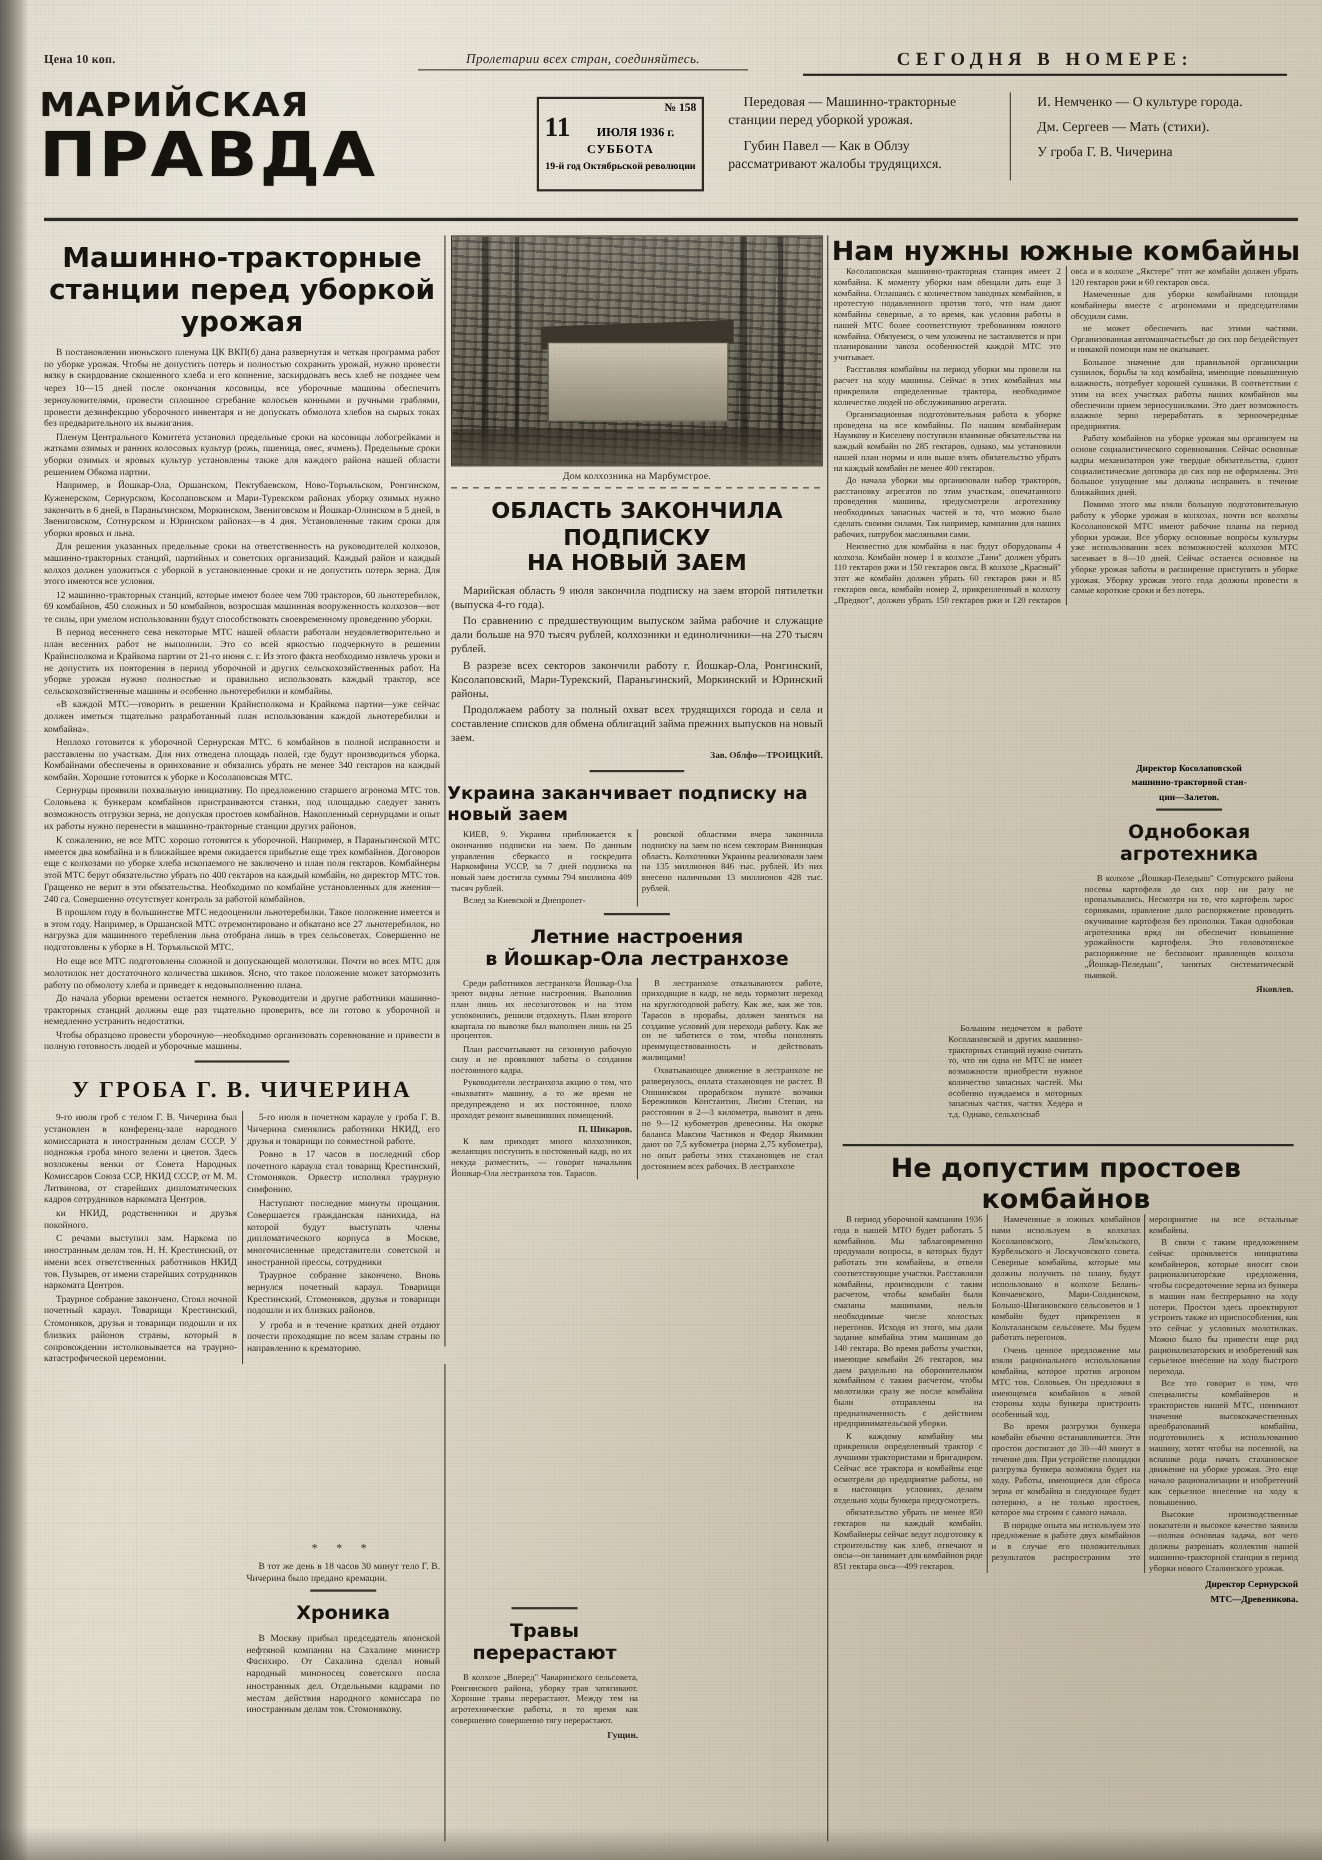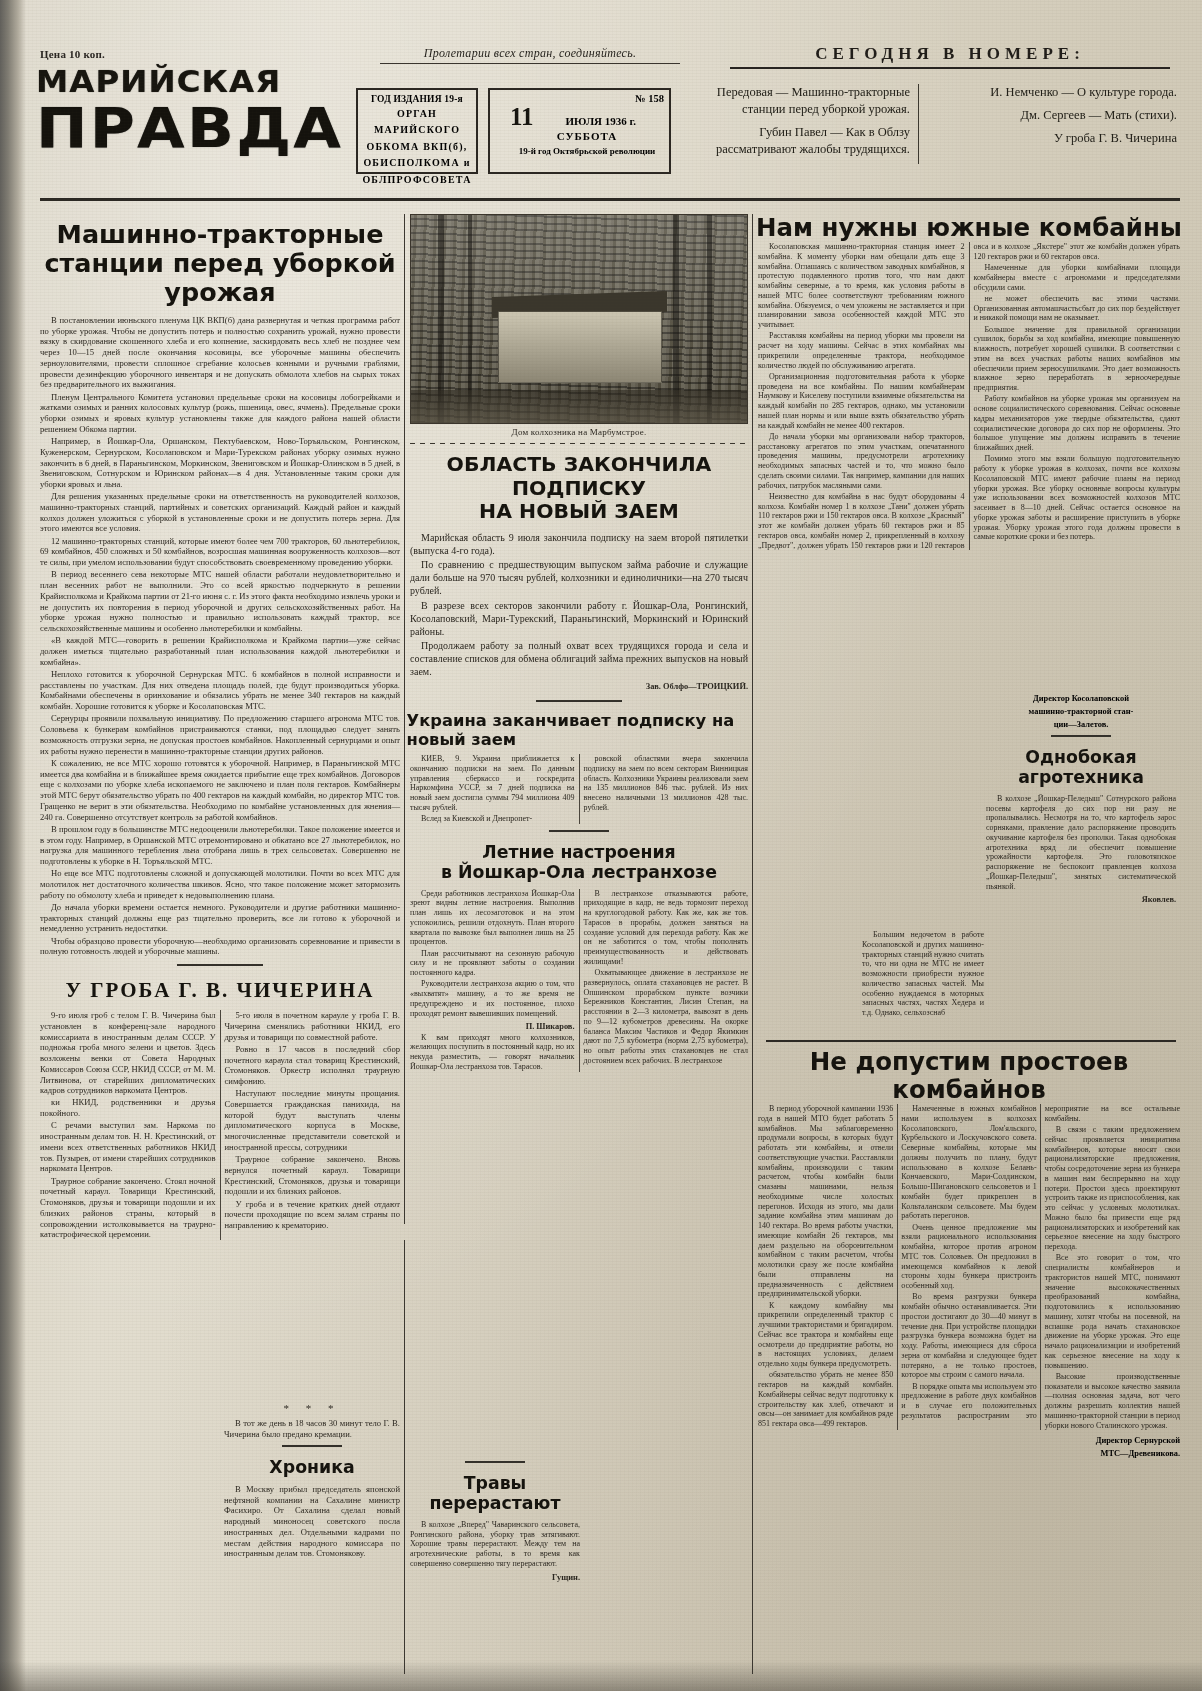--- a/index.html
+++ b/index.html
@@ -45,21 +45,21 @@
     font-style:italic;font-size:12px;color:#27241f;letter-spacing:.3px;
     border-bottom:1px solid #3a352e;padding-bottom:2px;
   }
   .today-title{
     position:absolute;left:690px;top:-4px;width:440px;text-align:center;
     font-weight:bold;font-size:17px;letter-spacing:5px;color:#201d19;
     border-bottom:2px solid #262320;padding-bottom:3px;
   }
 
   
-  .masthead{position:absolute;left:10px;top:64px;width:310px;}
+  .masthead{position:absolute;left:10px;top:78px;width:310px;}
   .mh-line1{
     font-family:"DejaVu Sans", sans-serif;font-weight:bold;
     font-size:30px;letter-spacing:1px;color:#17150f;
     transform:scaleX(1.08);transform-origin:left center;
     text-shadow:0 0 1px rgba(0,0,0,.6);
   }
   .mh-line2{
     font-family:"DejaVu Sans", sans-serif;font-weight:bold;
     font-size:56px;line-height:.96;letter-spacing:2px;color:#14120d;
     transform:scaleX(1.10);transform-origin:left center;margin-top:2px;
@@ -67,36 +67,36 @@
   }
 
   .panel-org{
     position:absolute;left:330px;top:88px;width:122px;height:86px;
     border:2px solid #2b2722;text-align:center;padding-top:4px;box-sizing:border-box;
   }
   .panel-org .yr{font-size:9.5px;font-weight:bold;letter-spacing:.2px;}
   .panel-org .ln{font-size:10px;font-weight:bold;letter-spacing:1.2px;line-height:1.34;margin-top:3px;}
 
   .panel-date{
-    position:absolute;left:462px;top:88px;width:183px;height:86px;
-    border:2px solid #2b2722;box-sizing:border-box;padding:3px 5px 0 20px;
+    position:absolute;left:462px;top:88px;width:152px;height:86px;
+    border:2px solid #2b2722;box-sizing:border-box;padding:3px 5px 0 5px;
   }
   .pd-row{display:flex;align-items:baseline;}
   .pd-day{font-size:25px;font-weight:bold;line-height:1;color:#16140f;}
   .pd-mid{flex:1;text-align:center;font-size:11px;font-weight:bold;padding-left:4px;}
   .pd-no{font-size:10.5px;font-weight:bold;float:right;}
   .pd-sub{text-align:center;font-size:11px;font-weight:bold;letter-spacing:1px;margin-top:1px;}
   .pd-small{text-align:center;font-size:9px;font-weight:bold;line-height:1.3;margin-top:4px;}
 
   
   .contents{position:absolute;left:636px;top:84px;width:520px;display:flex;}
   .cont-col{width:248px;font-size:12.5px;line-height:1.36;color:#222019;}
   .cont-col.left{border-right:1px solid #3c382f;padding-right:8px;}
   .cont-col.right{padding-left:10px;}
-  .cont-item{margin-bottom:6px;text-indent:14px;text-align:right;}
+  .cont-item{margin-bottom:6px;text-indent:14px;}
 
   
   .rule-thick{position:absolute;left:14px;width:1140px;height:3px;background:#2c2924;}
 
   
   .col{position:absolute;top:214px;box-sizing:border-box;}
   .colA{left:14px;width:360px;}
   .colB{left:384px;width:338px;}
   .colC{left:732px;width:422px;}
 
@@ -175,28 +175,20 @@
       <div class="price">Цена 10 коп.</div>
       <div class="slogan">Пролетарии всех стран, соединяйтесь.</div>
       <div class="today-title">СЕГОДНЯ В НОМЕРЕ:</div>
     </div>
 
     <div class="masthead">
       <div class="mh-line1">МАРИЙСКАЯ</div>
       <div class="mh-line2">ПРАВДА</div>
     </div>
 
-    <div class="panel-org">
-      <div class="yr">ГОД ИЗДАНИЯ 19-я</div>
-      <div class="ln">ОРГАН</div>
-      <div class="ln">МАРИЙСКОГО</div>
-      <div class="ln">ОБКОМА ВКП(б),</div>
-      <div class="ln">ОБИСПОЛКОМА и</div>
-      <div class="ln">ОБЛПРОФСОВЕТА</div>
-    </div>
 
     <div class="panel-date">
       <div style="overflow:hidden;">
         <span class="pd-no">№ 158</span>
       </div>
       <div class="pd-row">
         <span class="pd-day">11</span>
         <span class="pd-mid">ИЮЛЯ 1936 г.</span>
       </div>
       <div class="pd-sub">СУББОТА</div>

